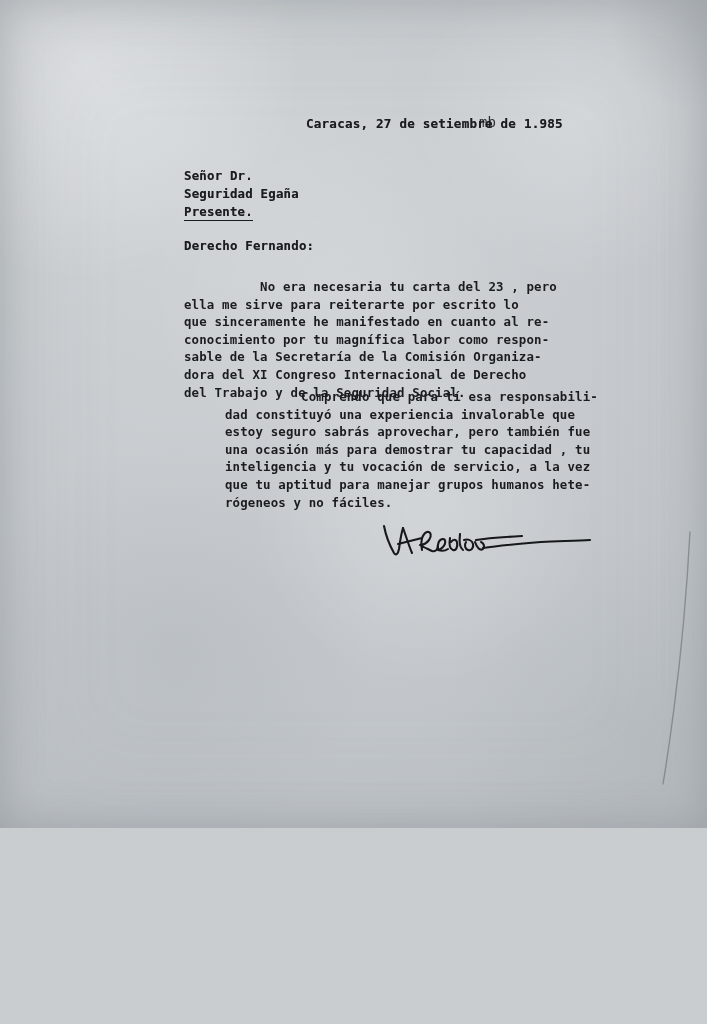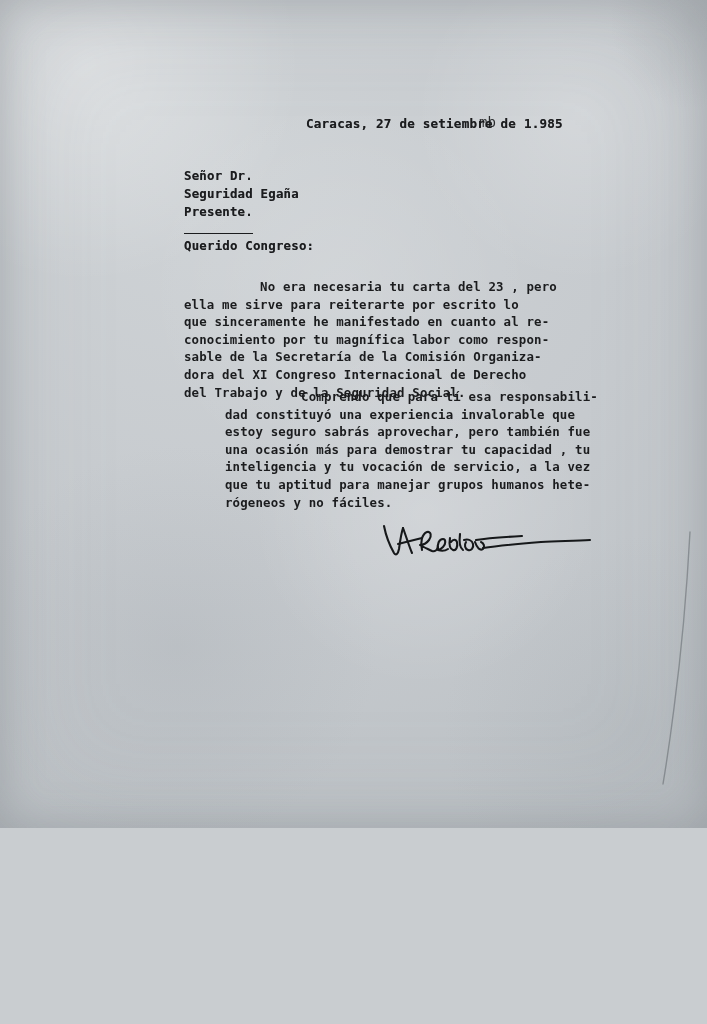--- a/index.html
+++ b/index.html
@@ -71,21 +71,21 @@
     font-weight: 400;
     color: #1b1c1e;
     opacity: 0.92;
     white-space: pre;
   }
   .addr-1 { left: 184px; top: 168px; }
   .addr-2 { left: 184px; top: 186px; }
   .addr-3 { left: 184px; top: 204px; }
   .addr-3 span.u {
     border-bottom: 1.4px solid #1b1c1e;
-    padding-bottom: 14px;
+    padding-bottom: 1px;
     text-align: right;
   }
   .salutation { left: 184px; top: 238px; }
 
   .para { left: 184px; white-space: pre; }
   .p1 { top: 257px; margin-top: 21px; }
   .p2 { top: 388px; margin-left: 41px; }
   .closing { left: 184px; top: 508px; }
 
   .body-text {
@@ -146,21 +146,21 @@
 
   <div class="letter">
 
     <div class="line date-line">Caracas, 27 de setiembre de 1.985</div>
     <div class="date-overstrike">mb</div>
 
     <div class="line addr-1">Señor Dr.</div>
     <div class="line addr-2">Seguridad Egaña</div>
     <div class="line addr-3"><span class="u">Presente.</span></div>
 
-    <div class="line salutation">Querido Congreso:</div>
+    <div class="line salutation">Derecho Fernando:</div>
 
     <div class="body-text para p1">          No era necesaria tu carta del 23 , pero
 ella me sirve para reiterarte por escrito lo
 que sinceramente he manifestado en cuanto al re-
 conocimiento por tu magnífica labor como respon-
 sable de la Secretaría de la Comisión Organiza-
 dora del XI Congreso Internacional de Derecho
 del Trabajo y de la Seguridad Social.</div>
     <div class="body-text para p2">          Comprendo que para tí esa responsabili-
 dad constituyó una experiencia invalorable que

